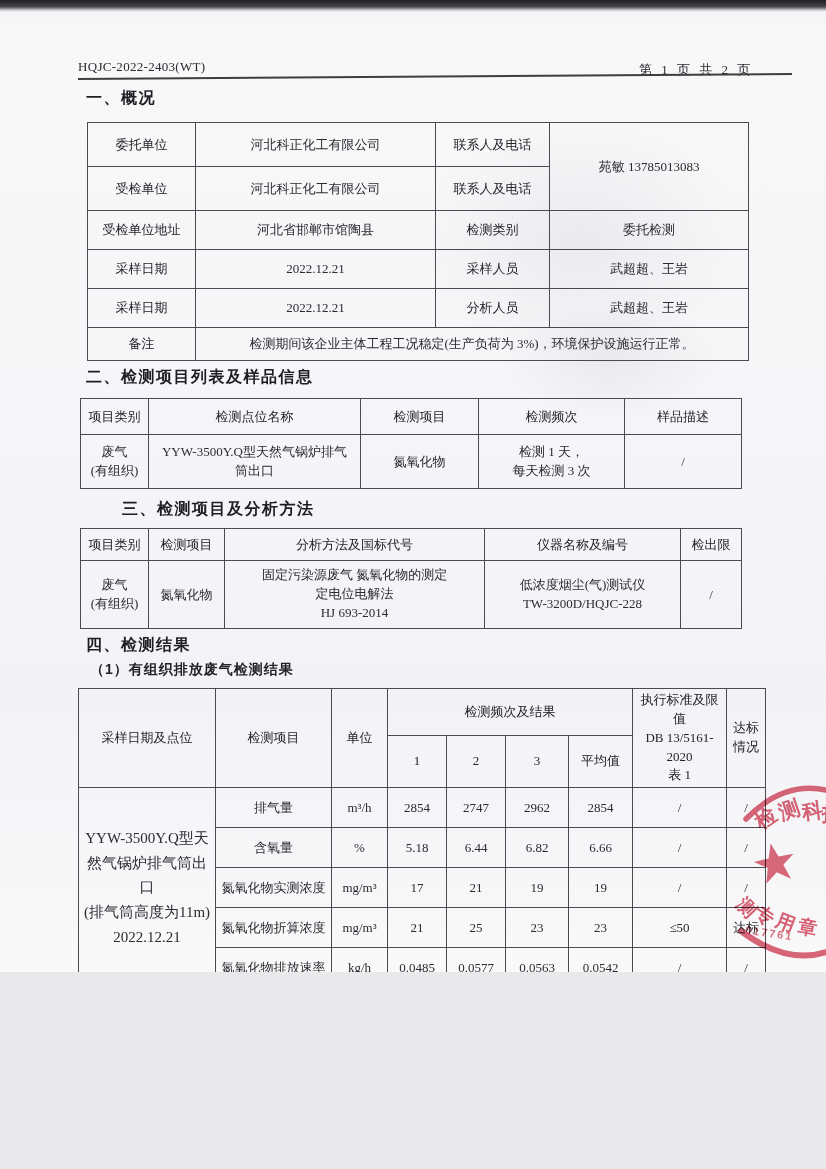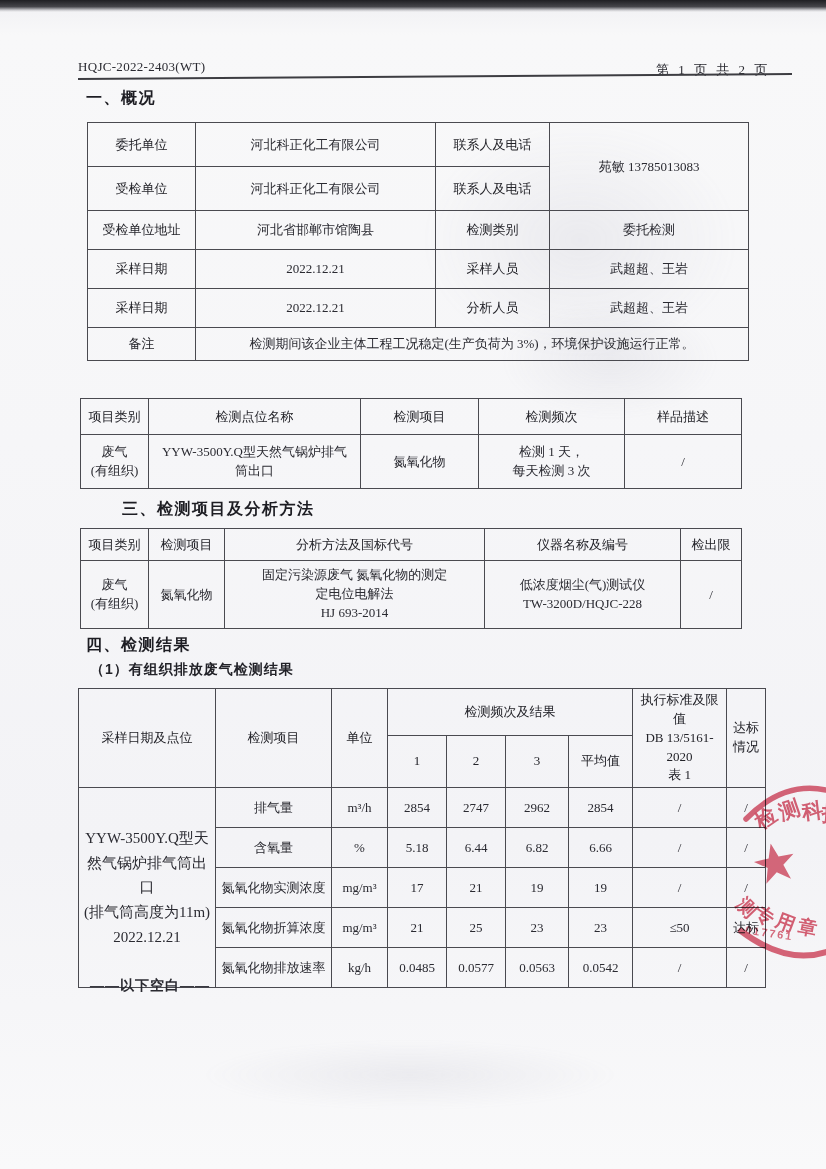--- a/index.html
+++ b/index.html
@@ -1,31 +1,31 @@
 <!DOCTYPE html>
 <html><head>
 <meta charset="utf-8">
 <style>
   html,body{margin:0;padding:0;}
   body{background:#e9e9ec;}
   .page{
-    position:relative;width:826px;height:1169px;overflow:hidden;margin:0 auto;
+    position:relative;width:826px;height:972px;overflow:hidden;margin:0 auto;
     background:linear-gradient(180deg,#f0f0f3 0%,#f8f8f9 3%,#f6f6f8 38%,#f3f3f6 72%,#f9f9fa 100%);
     font-family:"Liberation Serif","DejaVu Serif",serif;
     color:#2a2a31;
   }
   .scan-top{position:absolute;top:0;left:0;right:0;height:12px;
     background:linear-gradient(180deg,#1f1f23 0%,#45454a 55%,rgba(120,120,128,.3) 85%,rgba(120,120,128,0) 100%);}
   .smudge{position:absolute;background:radial-gradient(ellipse at center,rgba(135,135,158,.10),rgba(135,135,158,0) 70%);filter:blur(2px);}
   .sm1{left:420px;top:120px;width:320px;height:240px;}
   .sm2{left:500px;top:300px;width:220px;height:120px;}
   .sm3{left:200px;top:1040px;width:420px;height:70px;}
 
   .doc-num{position:absolute;left:78px;top:59px;font-size:13px;letter-spacing:.3px;}
-  .page-num{position:absolute;left:656px;top:61px;font-size:13px;letter-spacing:3px;}
+  .page-num{position:absolute;left:639px;top:61px;font-size:13px;letter-spacing:3px;}
   .header-rule{position:absolute;left:78px;top:78px;width:714px;height:1.6px;background:#3d3d42;
     transform:rotate(-.4deg);transform-origin:left center;}
 
   .ttl{position:absolute;font-family:"Liberation Sans","DejaVu Sans",sans-serif;
     font-weight:bold;font-size:16px;color:#1d1d23;letter-spacing:1.5px;}
   #ttl1{left:86px;top:88px;}
   #ttl2{left:86px;top:367px;}
   #ttl3{left:86px;top:499px;margin-left:36px;}
   #ttl4{left:86px;top:635px;}
   .subttl{position:absolute;left:90px;top:661px;font-family:"Liberation Sans","DejaVu Sans",sans-serif;
@@ -131,20 +131,21 @@
       <td class="lbl">分析人员</td>
       <td>武超超、王岩</td>
     </tr>
     <tr>
       <td class="lbl">备注</td>
       <td colspan="3">检测期间该企业主体工程工况稳定(生产负荷为 3%)，环境保护设施运行正常。</td>
     </tr>
   </tbody>
     </table>
 
+  <div class="ttl" id="ttl2">二、检测项目列表及样品信息</div>
 
   <table class="t" id="t2">
     <colgroup>
         <col style="width:68px">
         <col style="width:212px">
         <col style="width:118px">
         <col style="width:146px">
         <col style="width:117px">
       </colgroup>
     <tbody>

